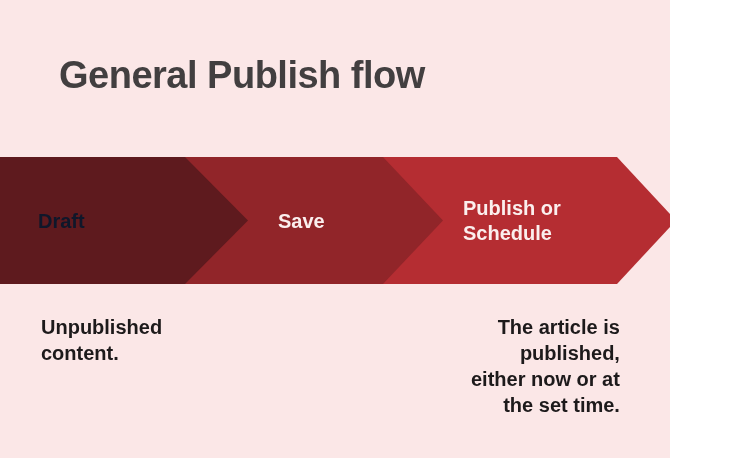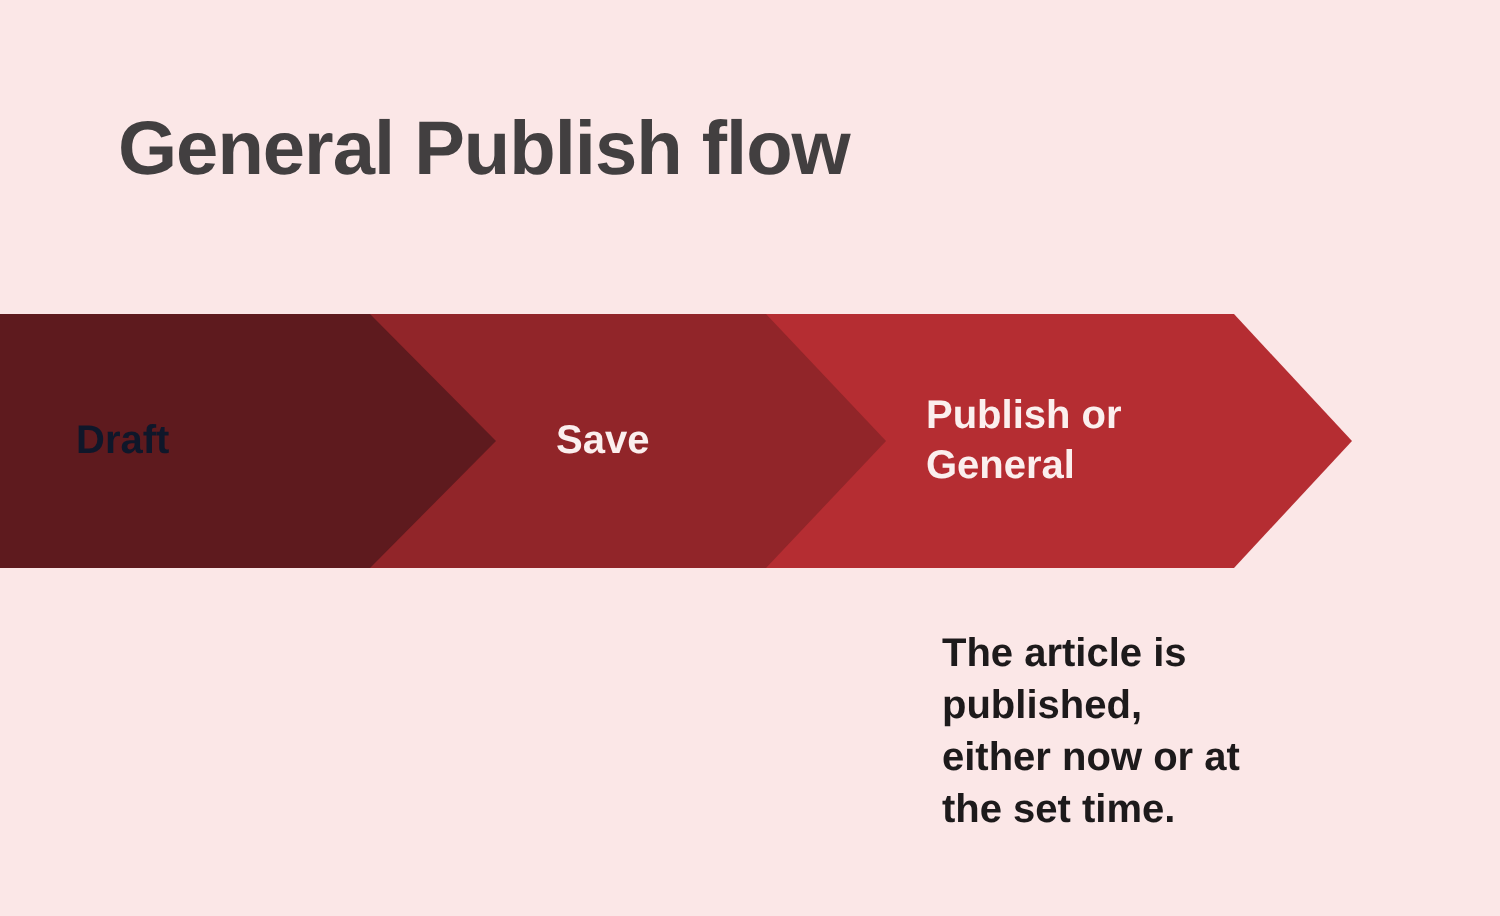--- a/index.html
+++ b/index.html
@@ -1,18 +1,18 @@
 <!DOCTYPE html>
 <html><head>
 <meta charset="utf-8">
 <style>
   html,body { margin:0; padding:0; }
   .slide {
     position:relative;
-    width:750px; height:458px;
+    width:670px; height:458px;
     overflow:hidden;
     font-family:"Liberation Sans", sans-serif;
   }
   .title {
     position:absolute;
     left:59px; top:53px;
     margin:0;
     font-size:38px;
     font-weight:700;
     line-height:44px;
@@ -74,23 +74,25 @@
 
     <div class="arrow arrow-2" style="background-color: rgb(145, 37, 41);"></div>
 
     <div class="arrow arrow-3" style="background-color: rgb(181, 45, 50);"></div>
 
     <span class="alabel alabel-1" style="color: #0f172a;">Draft</span>
 
     <span class="alabel alabel-2" style="color: rgb(251, 239, 238);">Save</span>
 
     <span class="alabel alabel-3" style="color: rgb(251, 239, 238);">Publish or
-General</span>
+Schedule</span>
   </div>
 
+  <div class="desc desc-1" style="color: rgb(29, 26, 27);">Unpublished
+content.</div>
 
 
-  <div class="desc desc-3" style="color: rgb(29, 26, 27);">The article is
+  <div class="desc desc-3" style="color: rgb(29, 26, 27); text-align: right;">The article is
 published,
 either now or at
 the set time.</div>
 
 </div>
 
 </body></html>

